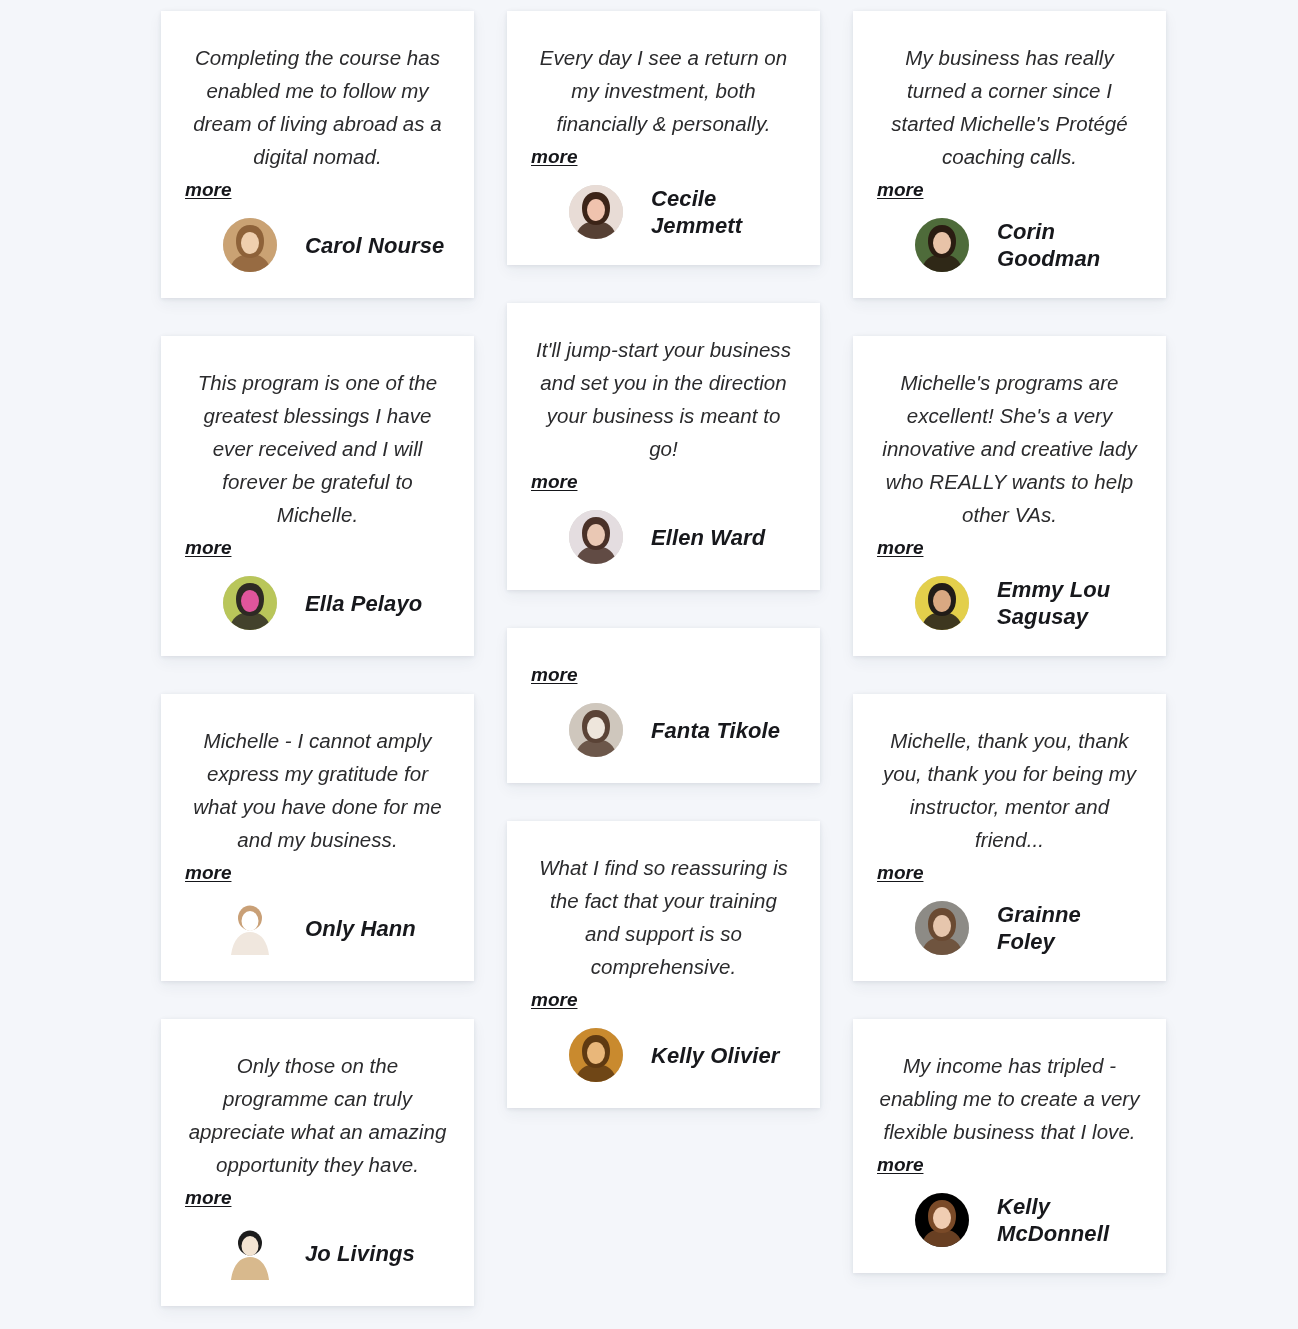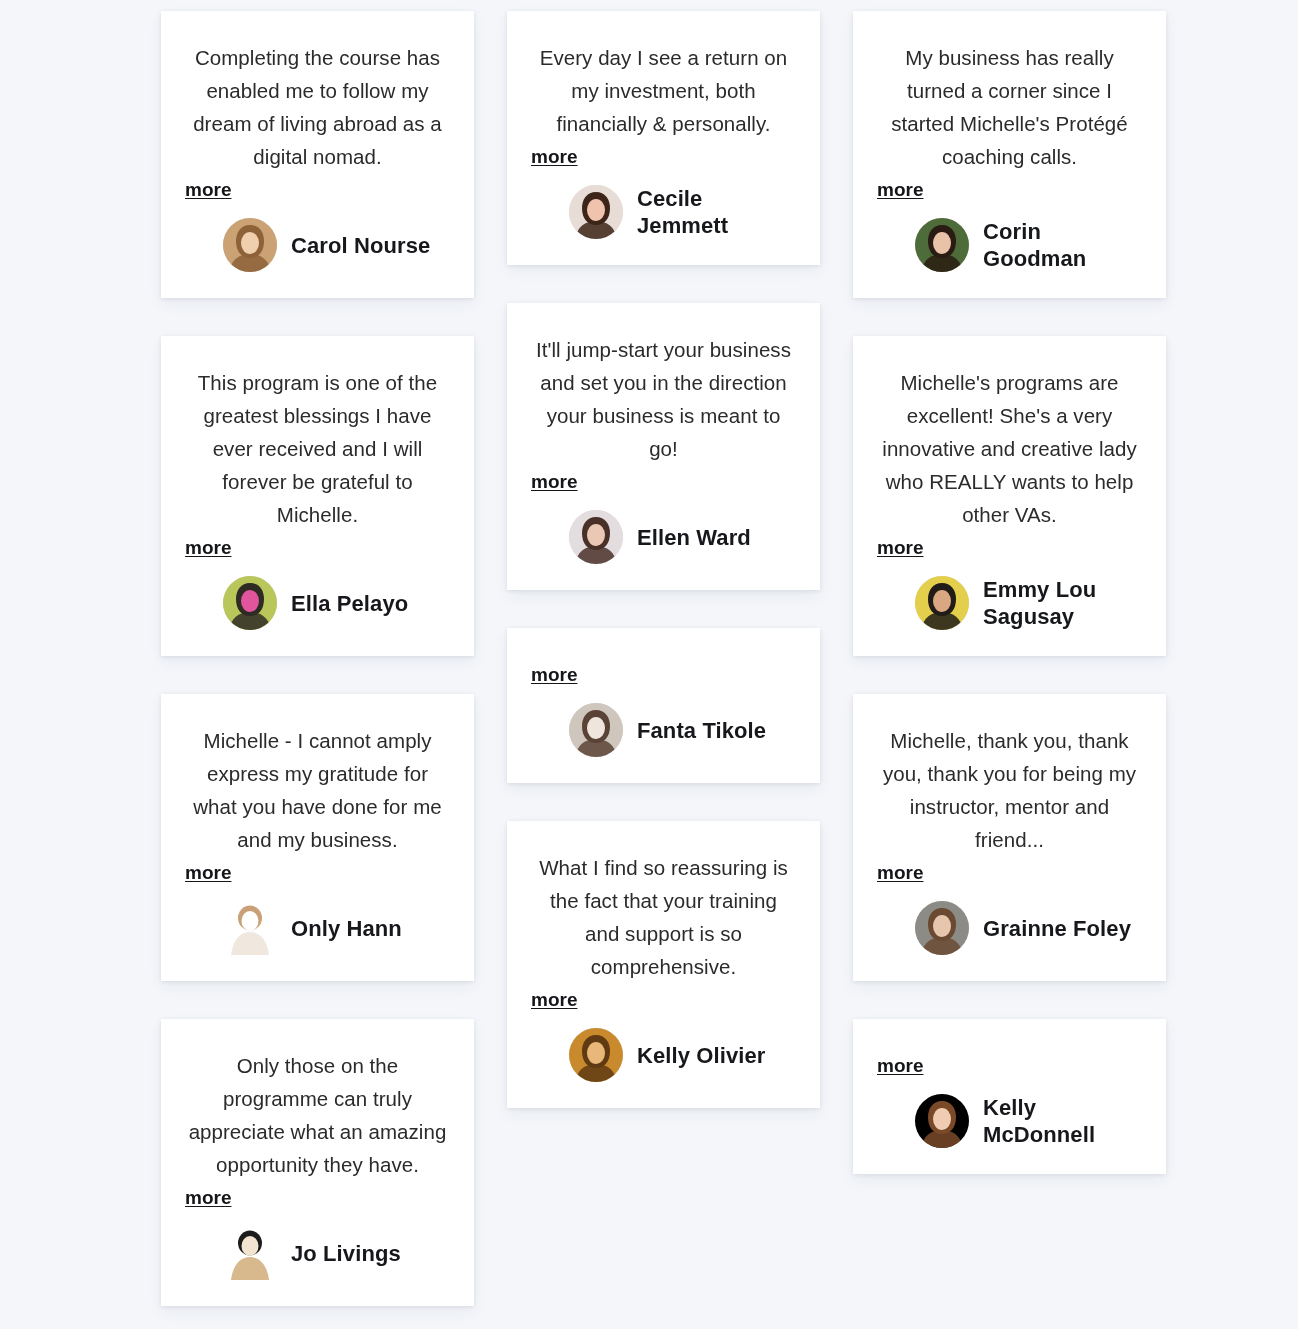--- a/index.html
+++ b/index.html
@@ -10,20 +10,21 @@
     background: #f4f6fa;
     font-family: "Liberation Sans", sans-serif;
     overflow: hidden;
   }
 
   #testimonial-wall {
     width: 1298px;
     height: 1329px;
     padding: 11px 132px 4px 161px;
     background: #f4f6fa;
+    font-style: italic;
   }
 
   .masonry {
     column-count: 3;
     column-gap: 33px;
     width: 1005px;
   }
 
   .t-card {
     break-inside: avoid;
@@ -57,21 +58,21 @@
     font-weight: 700;
     color: #15161a;
     text-decoration: underline;
     text-underline-offset: 2px;
     cursor: pointer;
   }
 
   .t-person {
     display: flex;
     align-items: center;
-    gap: 14px;
+    gap: 28px;
     margin-top: 12px;
     padding-left: 38px;
   }
 
   .t-avatar {
     width: 54px;
     height: 54px;
     min-width: 54px;
     border-radius: 50%;
     overflow: hidden;
@@ -200,21 +201,21 @@
         </div></div><div class="t-card"><div class="t-quote">Michelle, thank you, thank you, thank you for being my instructor, mentor and friend...</div><div class="t-more-wrap"><a class="t-more">more</a></div><div class="t-person">
           <div class="t-avatar">
             <svg viewBox="0 0 54 54" xmlns="http://www.w3.org/2000/svg">
               <rect width="54" height="54" fill="#8d8b86"></rect>
               <path d="M27 7 C36 7 41 14 41 23 C41 33 36 40 27 40 C18 40 13 33 13 23 C13 14 18 7 27 7 Z" fill="#6a4a32"></path>
               <ellipse cx="27" cy="25" rx="9" ry="11" fill="#e6c6ad"></ellipse>
               <path d="M6 54 C8 42 16 36 27 36 C38 36 46 42 48 54 Z" fill="#6a4a32" opacity="0.85"></path>
             </svg>
           </div>
           <div class="t-name">Grainne Foley</div>
-        </div></div><div class="t-card"><div class="t-more-wrap"><a class="t-more">more</a></div><div class="t-person">
+        </div></div><div class="t-card"><div class="t-quote">My income has tripled - enabling me to create a very flexible business that I love.</div><div class="t-more-wrap"><a class="t-more">more</a></div><div class="t-person">
           <div class="t-avatar">
             <svg viewBox="0 0 54 54" xmlns="http://www.w3.org/2000/svg">
               <rect width="54" height="54" fill="#b9datch"></rect>
               <path d="M27 7 C36 7 41 14 41 23 C41 33 36 40 27 40 C18 40 13 33 13 23 C13 14 18 7 27 7 Z" fill="#7a4a28"></path>
               <ellipse cx="27" cy="25" rx="9" ry="11" fill="#f0cdb2"></ellipse>
               <path d="M6 54 C8 42 16 36 27 36 C38 36 46 42 48 54 Z" fill="#7a4a28" opacity="0.85"></path>
             </svg>
           </div>
           <div class="t-name">Kelly McDonnell</div>
         </div></div></div>

